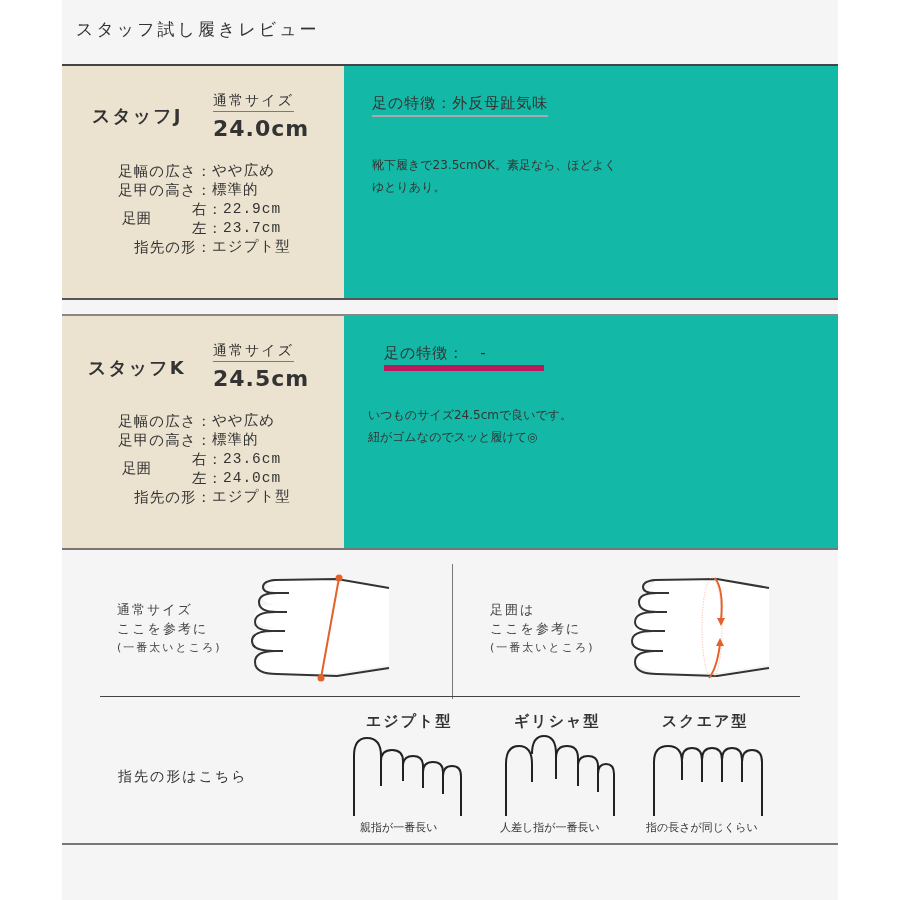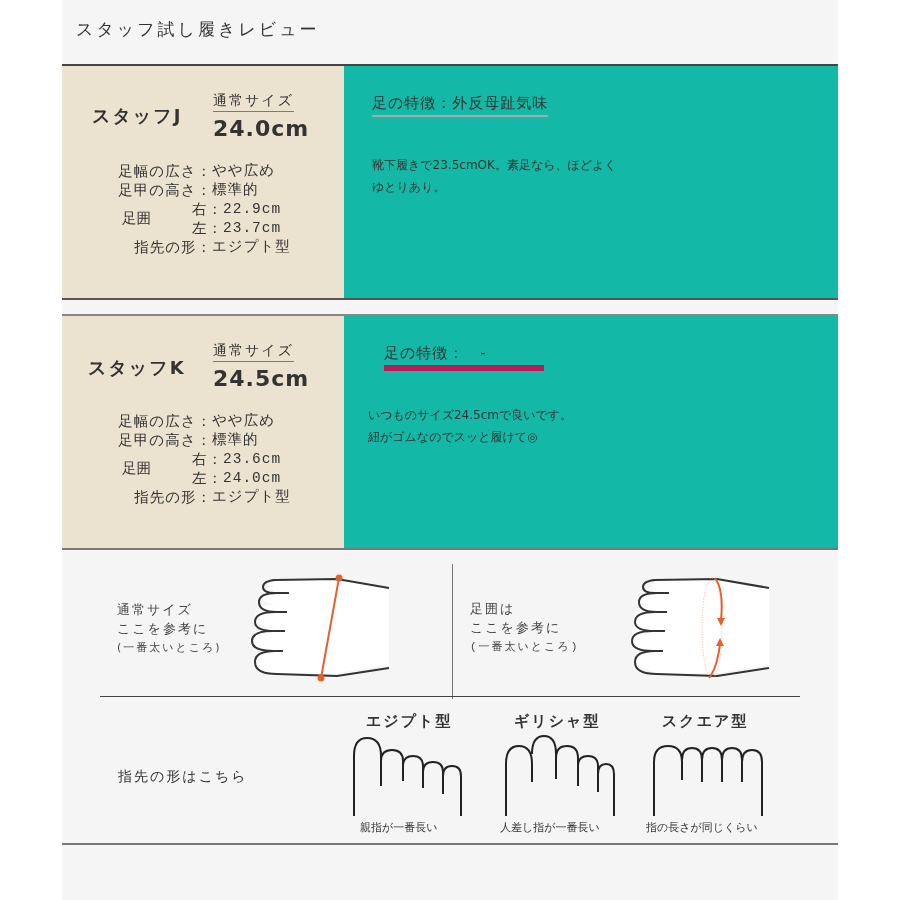--- a/index.html
+++ b/index.html
@@ -140,21 +140,21 @@
       <path d="M 28 42 Q 8 42 8 52 Q 8 61 28 61 L 38 61" fill="none" stroke="#333" stroke-width="2"></path>
       <path d="M 26 61 Q 5 61 5 71 Q 5 81 26 81 L 36 81" fill="none" stroke="#333" stroke-width="2"></path>
       <path d="M 28 81 Q 8 81 8 92 Q 8 104 30 104 L 90 106 L 142 98" fill="none" stroke="#333" stroke-width="2"></path>
       <line x1="92" y1="8" x2="74" y2="108" stroke="#e2622a" stroke-width="2"></line>
       <circle cx="92" cy="8" r="3.5" fill="#e2622a"></circle>
       <circle cx="74" cy="108" r="3.5" fill="#e2622a"></circle>
     </svg>
 
     <div class="divider-v"></div>
 
-    <div class="guide-text" style="left:408px;top:52px;font-family:Liberation Mono, monospace;">
+    <div class="guide-text" style="left:428px;top:52px;">
       <div>足囲は</div>
       <div>ここを参考に</div>
       <div class="small">(一番太いところ)</div>
     </div>
 
     <svg style="left:565px;top:22px;" width="140" height="125" viewBox="0 0 140 125">
       <path d="M 30 10 L 90 9 L 142 18 L 142 95 L 90 103 L 30 104 L 10 95 L 5 70 L 8 46 L 15 25 Z" fill="#fff" stroke="none"></path>
       <path d="M 142 18 L 90 9 L 28 10 Q 16 11 16 17 Q 16 23 28 23 L 42 23" fill="none" stroke="#333" stroke-width="2"></path>
       <path d="M 30 23 Q 12 23 12 32 Q 12 42 30 42 L 40 42" fill="none" stroke="#333" stroke-width="2"></path>
       <path d="M 28 42 Q 8 42 8 52 Q 8 61 28 61 L 38 61" fill="none" stroke="#333" stroke-width="2"></path>

